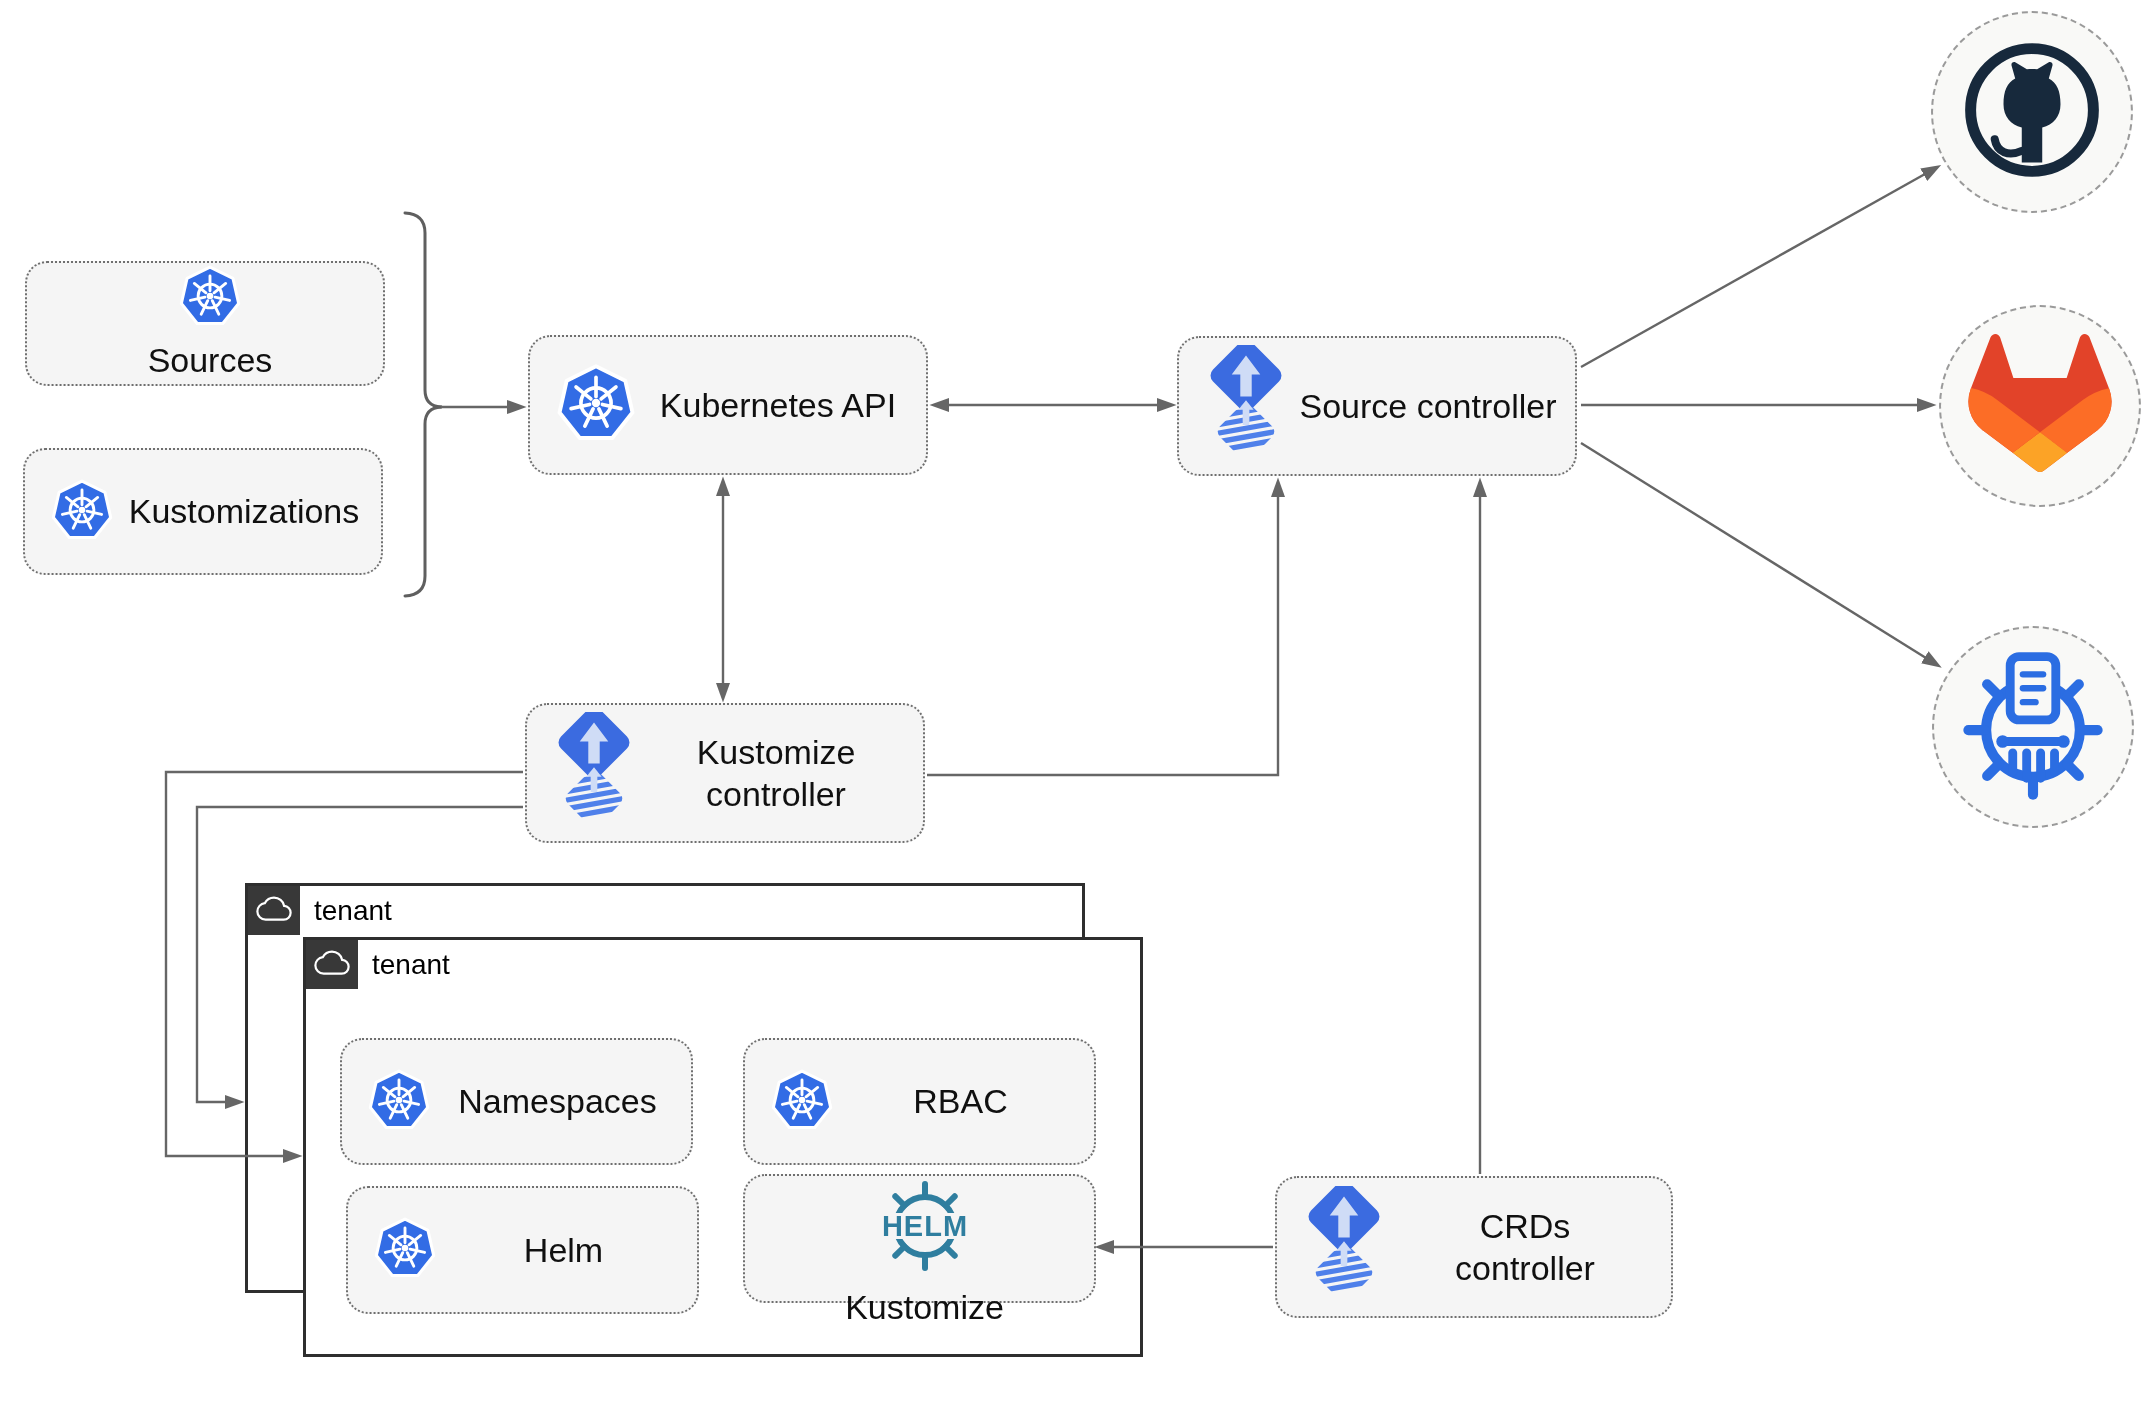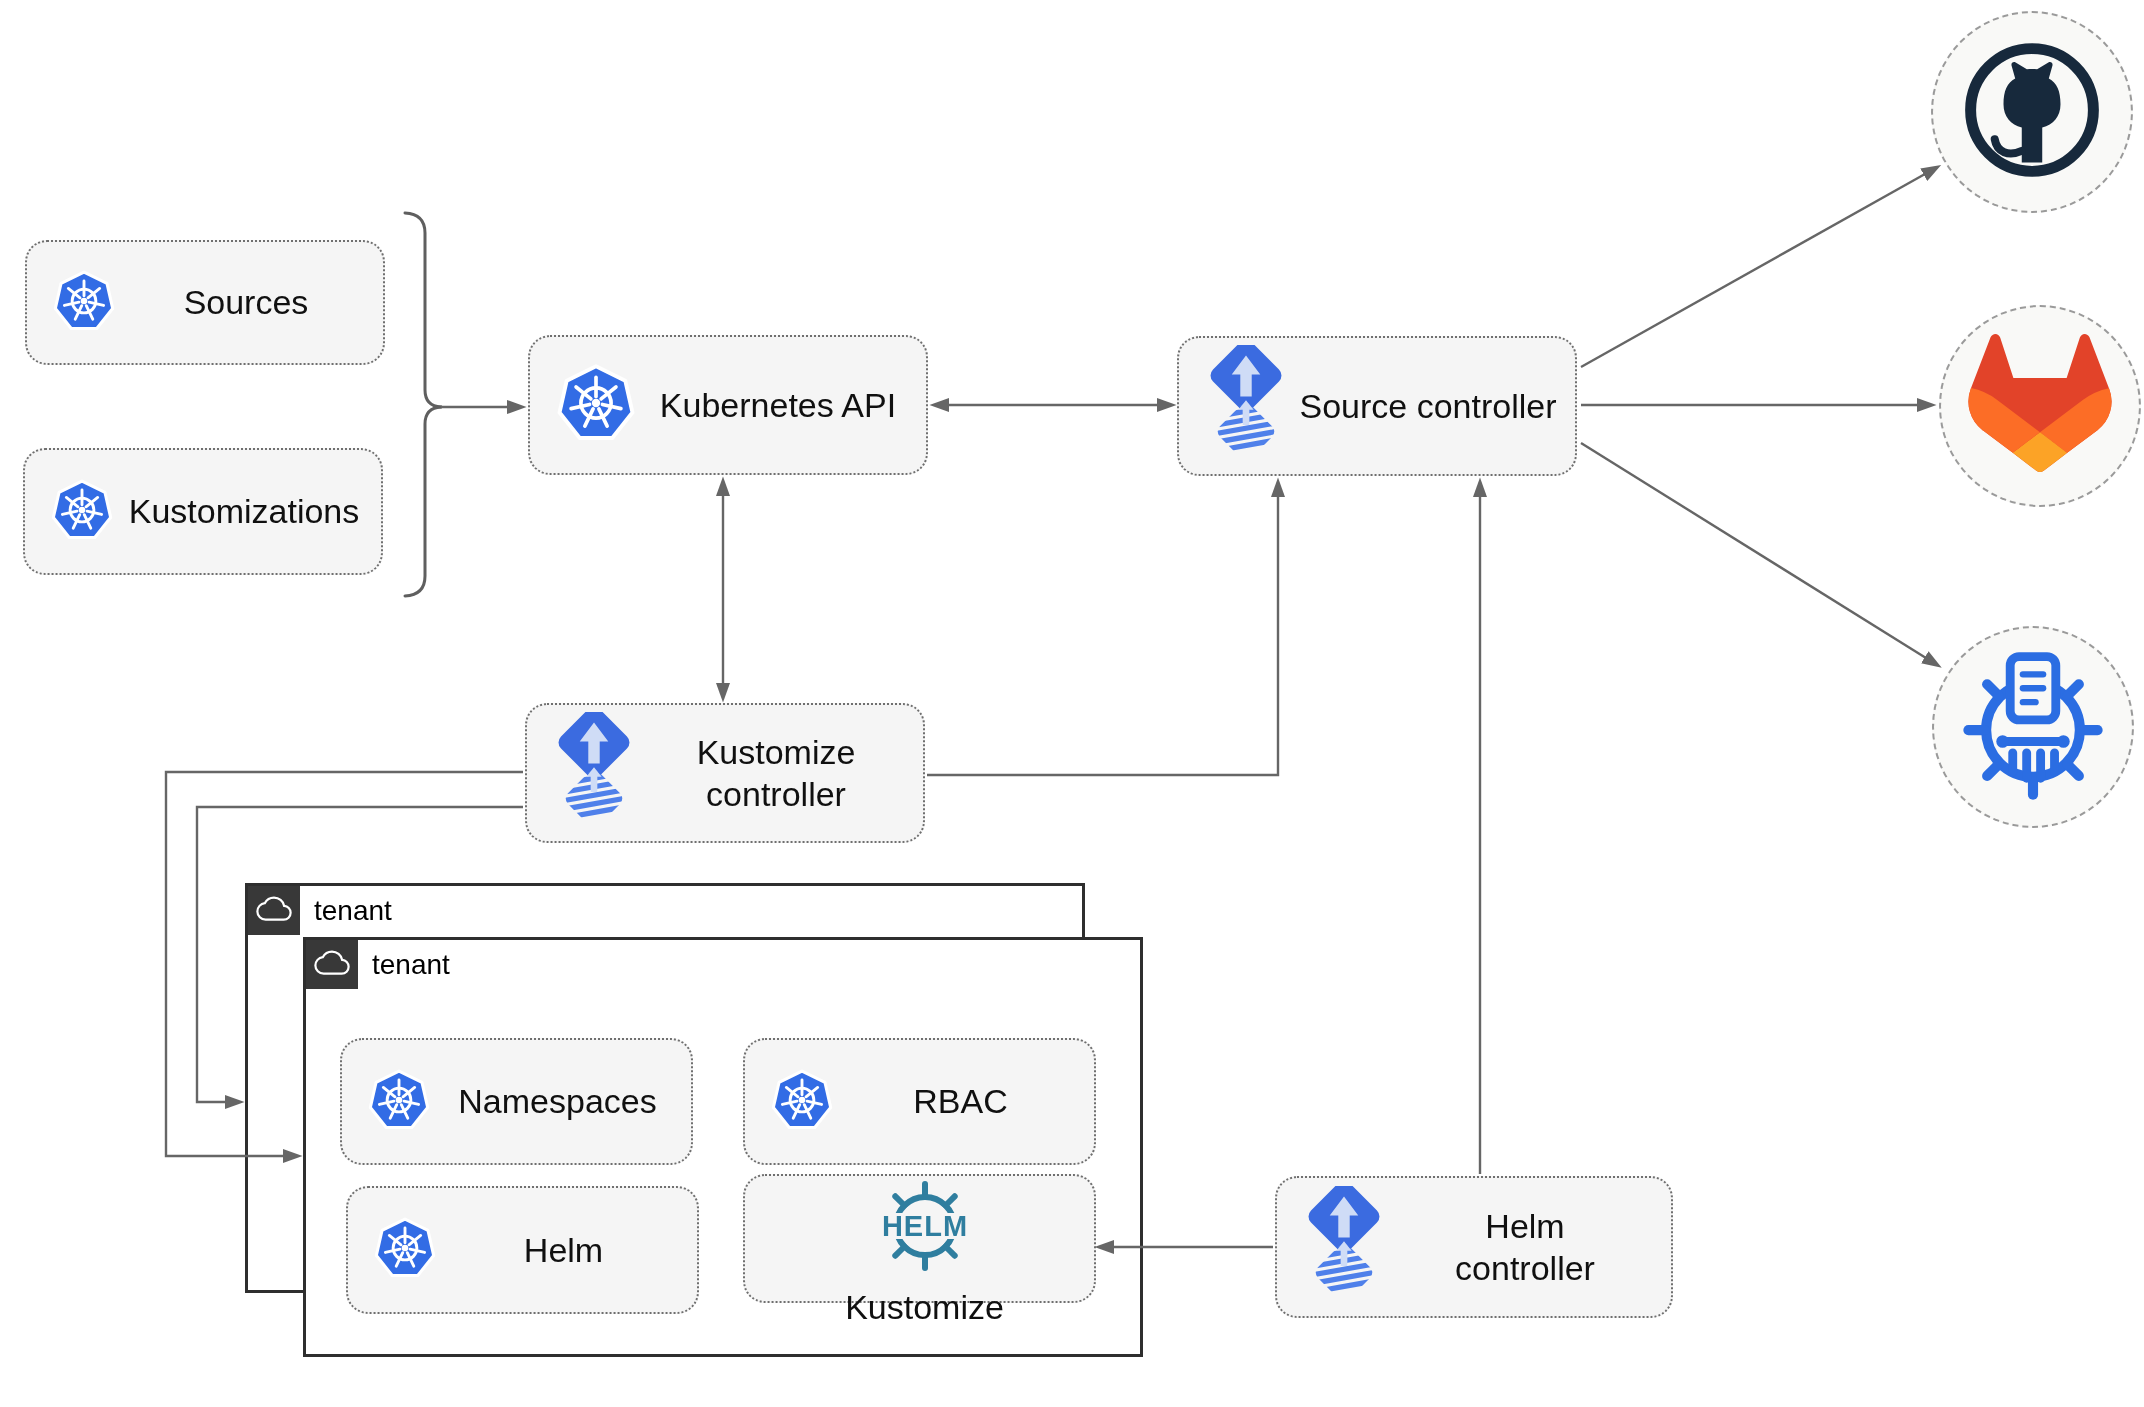--- a/index.html
+++ b/index.html
@@ -35,21 +35,21 @@
 <div class="stage">
 
   <svg width="0" height="0" style="position:absolute" aria-hidden="true">
     <defs>
       <clipPath id="fluxclip">
         <rect x="21.65" y="67.65" width="46.7" height="46.7" rx="8" transform="rotate(45 45 91)"></rect>
       </clipPath>
     </defs>
   </svg>
 
-  <div class="node" style="left:25px;top:240px;width:360px;height:125px;">
+  <div class="node" style="left:25px;top:261px;width:360px;height:125px;flex-direction:column;">
     <span>
       <svg viewBox="0 0 64 64" width="66" height="66">
         <polygon points="32,4 54.3,15 59.8,39.3 44.4,58.7 19.6,58.7 4.2,39.3 9.7,15" fill="#326ce5" stroke="#fff" stroke-width="3" stroke-linejoin="round"></polygon>
         <g stroke="#fff" stroke-width="2.8" stroke-linecap="round">
           <circle cx="32" cy="32" r="11.5" fill="none"></circle>
           <line x1="32" y1="27" x2="32" y2="12.5"></line>
             <line x1="35.9" y1="28.9" x2="47.2" y2="19.8"></line>
           <line x1="36.9" y1="33.1" x2="51" y2="36.3"></line>
             <line x1="34.2" y1="36.5" x2="40.5" y2="49.6"></line>
           <line x1="29.8" y1="36.5" x2="23.5" y2="49.6"></line>
@@ -149,21 +149,21 @@
           <path d="M14,66 L76,55"></path>
             <path d="M14,75 L76,64"></path>
             <path d="M14,84 L76,73"></path>
           <path d="M14,93 L76,82"></path>
             <path d="M14,102 L76,91"></path>
             <path d="M14,111 L76,100"></path>
         </g>
         <path d="M45,58 L53,68 H48.5 V84 H41.5 V68 H37 Z" fill="#cfdcf6"></path>
       </svg>
     </span>
-    <div class="lbl narrow">Helm controller</div>
+    <div class="lbl narrow">CRDs controller</div>
   </div>
 
   <div class="tenant" style="left:245px;top:883px;width:840px;height:410px;">
     <div class="tenant-tab">
       <span>
         <svg viewBox="-1 3 26 18.5" width="36" height="26">
           <path d="M19.35,10.04A7.49,7.49 0 0 0 12,4C9.11,4 6.6,5.64 5.35,8.04A5.99,5.99 0 0 0 0,14c0,3.31 2.69,6 6,6h13c2.76,0 5,-2.24 5,-5c0,-2.64 -2.05,-4.78 -4.65,-4.96Z" fill="none" stroke="#ffffff" stroke-width="1.6"></path>
         </svg>
       </span>
     </div>

